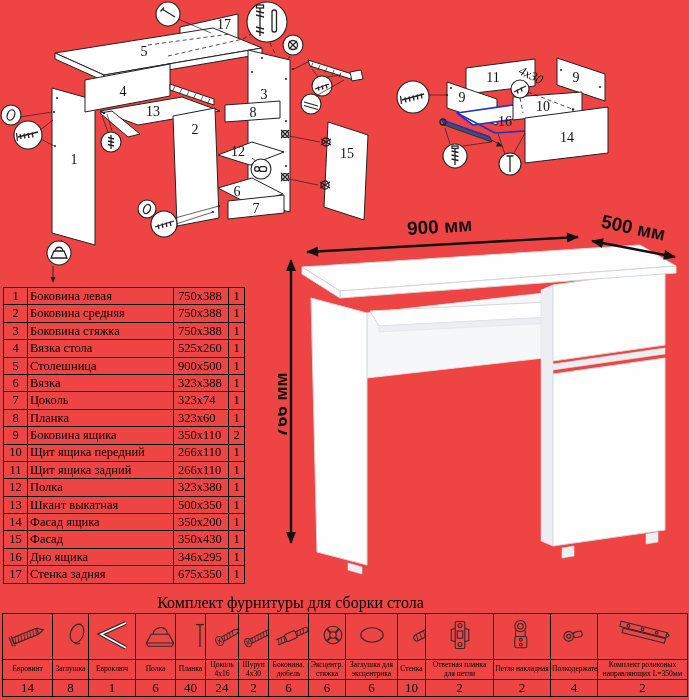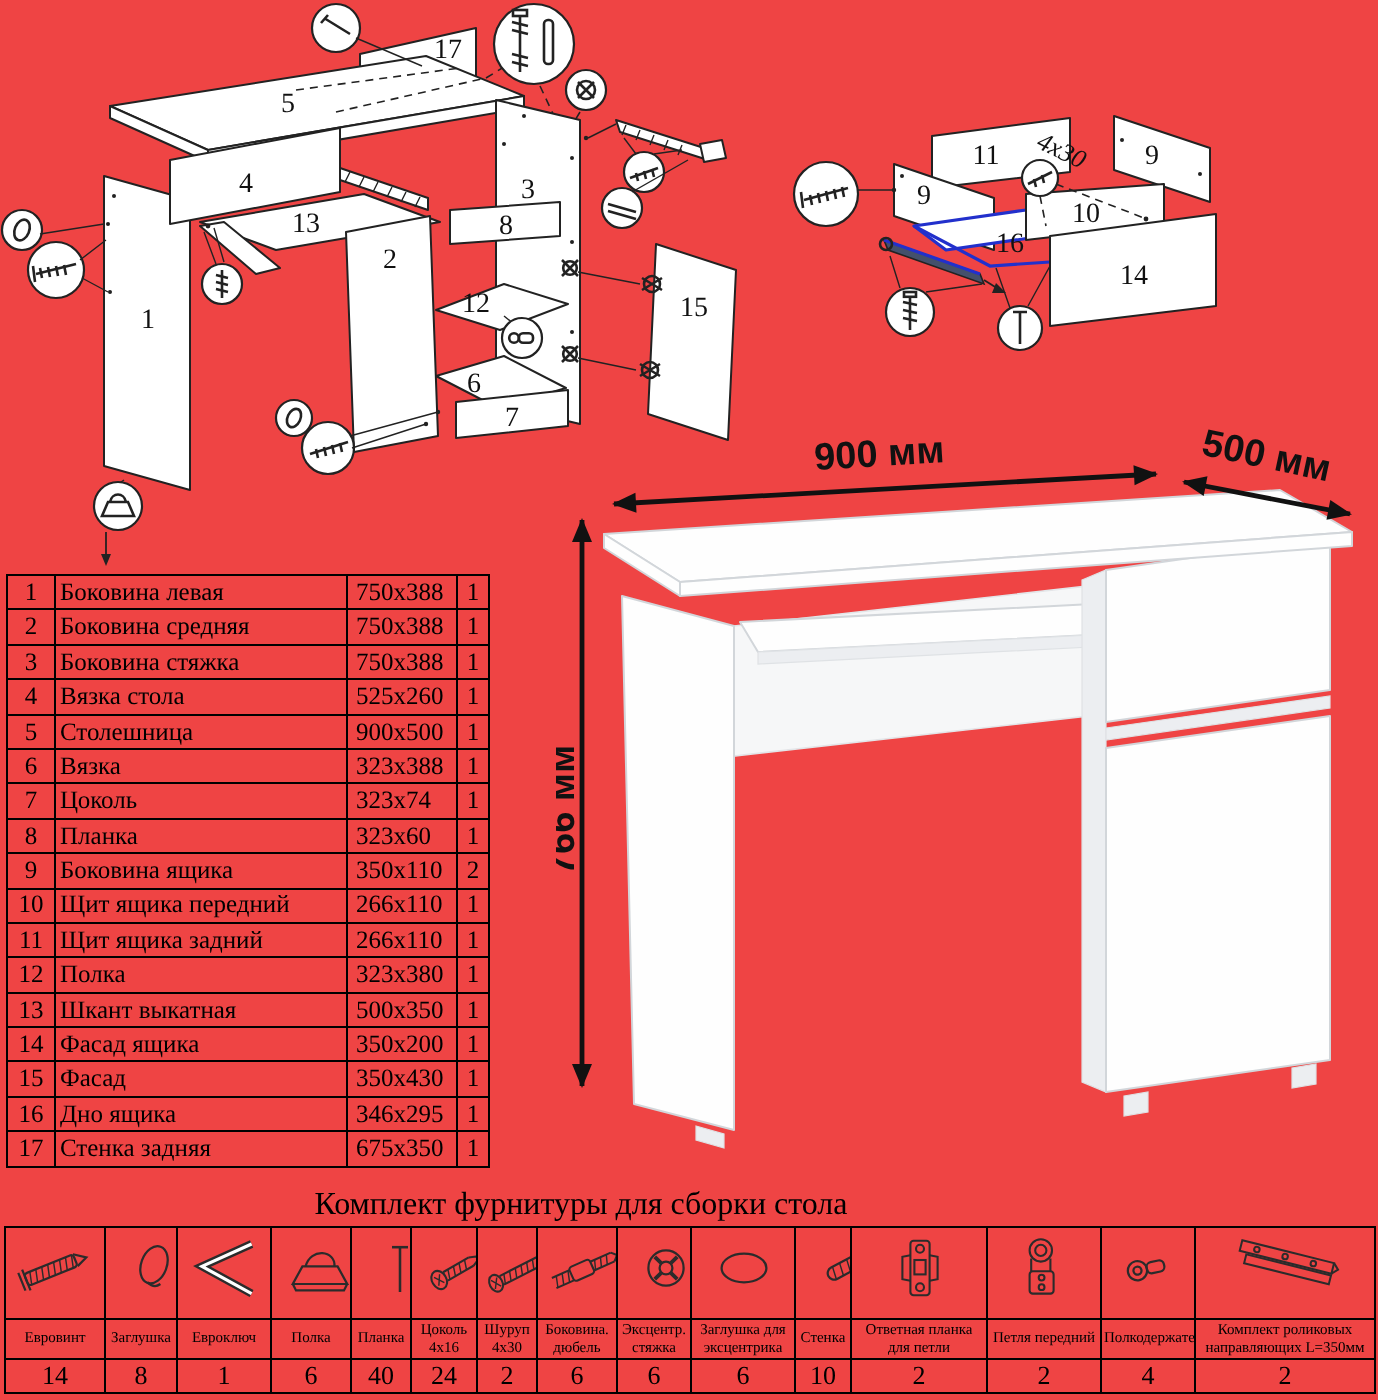--- a/index.html
+++ b/index.html
@@ -587,21 +587,21 @@
           <td class="hw-name-cell">Евроключ</td>
           <td class="hw-name-cell">Полка</td>
           <td class="hw-name-cell">Планка</td>
           <td class="hw-name-cell">Цоколь 4x16</td>
           <td class="hw-name-cell">Шуруп 4x30</td>
           <td class="hw-name-cell">Боковина. дюбель</td>
           <td class="hw-name-cell">Эксцентр. стяжка</td>
           <td class="hw-name-cell">Заглушка для эксцентрика</td>
           <td class="hw-name-cell">Стенка</td>
           <td class="hw-name-cell">Ответная планка для петли</td>
-          <td class="hw-name-cell">Петля передний</td>
+          <td class="hw-name-cell">Петля накладная</td>
           <td class="hw-name-cell">Полкодержатель</td>
           <td class="hw-name-cell">Комплект роликовых направляющих L=350мм</td>
         </tr>
         <tr>
           <td class="hw-qty-cell">14</td>
           <td class="hw-qty-cell">8</td>
           <td class="hw-qty-cell">1</td>
           <td class="hw-qty-cell">6</td>
           <td class="hw-qty-cell">40</td>
           <td class="hw-qty-cell">24</td>

